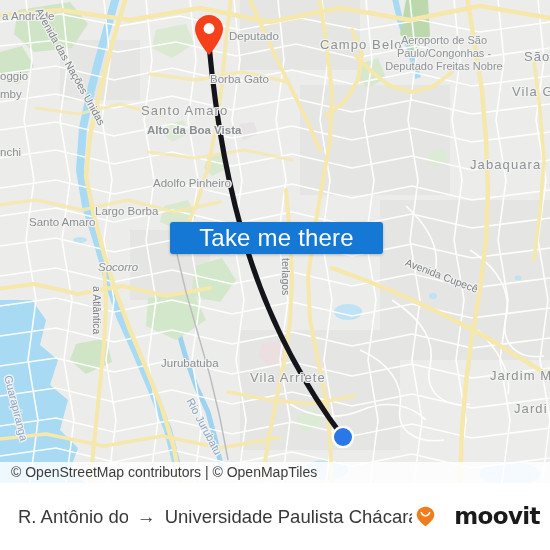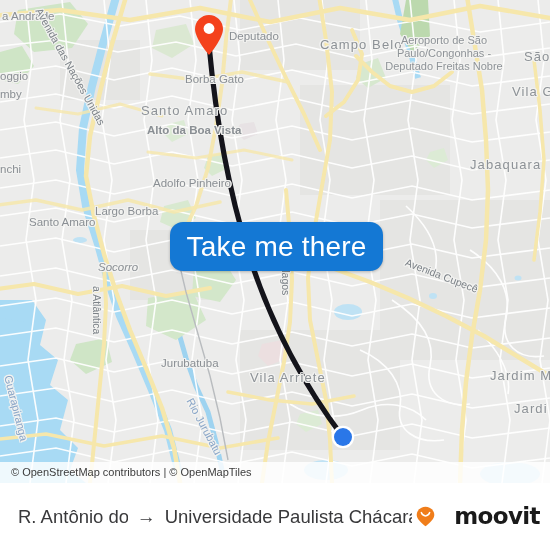--- a/index.html
+++ b/index.html
@@ -50,27 +50,27 @@
   .map-label.poi     { font-size: 11px; color: #8e9398; text-align: center; line-height: 13px; white-space: normal; }
   .map-label.water   { color: #8aa6c8; font-style: normal; }
   .map-label.road    { color: #7c8288; font-size: 10.5px; }
 
   
   #take-me-there {
     position: absolute;
     left: 170px;
     top: 222px;
     width: 213px;
-    height: 49px;
+    height: 32px;
     background: #1478d4;
     border: none;
-    border-radius: 13px;
+    border-radius: 3px;
     color: #ffffff;
     font-family: "Liberation Sans", sans-serif;
-    font-size: 28px;
+    font-size: 24px;
     letter-spacing: 0.2px;
     cursor: pointer;
     box-shadow: 0 1px 3px rgba(0,0,0,0.25);
     padding: 0;
   }
 
   
   #origin-pin {
     position: absolute;
     left: 194px;
@@ -90,21 +90,21 @@
   
   #attribution {
     position: absolute;
     left: 0;
     top: 462px;
     width: 550px;
     height: 21px;
     background: rgba(255,255,255,0.82);
     color: #3c3c3c;
     font-family: "Liberation Sans", sans-serif;
-    font-size: 11px;
+    font-size: 14px;
     line-height: 21px;
     padding-left: 11px;
     box-sizing: border-box;
     white-space: nowrap;
   }
 
   
   #footer {
     position: absolute;
     left: 0;
@@ -307,25 +307,25 @@
     </svg>
 
     <div class="map-label place" style="left:2px;  top:10px;">a Andrade</div>
     <div class="map-label road" style="left:44px; top:6px;  transform:rotate(61deg); transform-origin:left top;">Avenida das Nações Unidas</div>
     <div class="map-label place" style="left:229px;top:30px;">Deputado</div>
     <div class="map-label big" style="left:320px;top:37px;">Campo Belo</div>
     <div class="map-label poi" style="left:385px;top:34px; width:118px;">Aeroporto de São Paulo/Congonhas - Deputado Freitas Nobre</div>
     <div class="map-label big" style="left:524px;top:9px;margin-top:40px;">São</div>
     <div class="map-label place" style="left:0px;  top:70px;">oggio</div>
     <div class="map-label place" style="left:0px;  top:88px;">mby</div>
-    <div class="map-label place" style="left:185px;top:73px;">Borba Gato</div>
+    <div class="map-label place" style="left:210px;top:73px;">Borba Gato</div>
     <div class="map-label big" style="left:512px;top:84px;">Vila Gu</div>
     <div class="map-label big" style="left:141px;top:103px;">Santo Amaro</div>
     <div class="map-label place" style="left:147px;top:124px;font-weight:bold;">Alto da Boa Vista</div>
-    <div class="map-label place" style="left:0px;  top:146px;margin-top:17px;">nchi</div>
+    <div class="map-label place" style="left:0px;  top:146px;">nchi</div>
     <div class="map-label big" style="left:470px;top:157px;">Jabaquara</div>
     <div class="map-label place" style="left:121px;top:177px;margin-left:32px;">Adolfo Pinheiro</div>
     <div class="map-label place" style="left:95px; top:205px;">Largo Borba</div>
     <div class="map-label place" style="left:29px; top:216px;">Santo Amaro</div>
     <div class="map-label road" style="left:292px;top:258px; transform:rotate(90deg); transform-origin:left top;">terlagos</div>
     <div class="map-label place" style="left:98px; top:261px;font-style:italic;">Socorro</div>
     <div class="map-label road" style="left:408px;top:256px; transform:rotate(21deg); transform-origin:left top;">Avenida Cupecê</div>
     <div class="map-label road" style="left:103px;top:286px; transform:rotate(90deg); transform-origin:left top;">a Atlântica</div>
     <div class="map-label water" style="left:14px; top:374px; transform:rotate(76deg); transform-origin:left top;">Guarapiranga</div>
     <div class="map-label place" style="left:141px;top:357px;margin-left:20px;">Jurubatuba</div>

